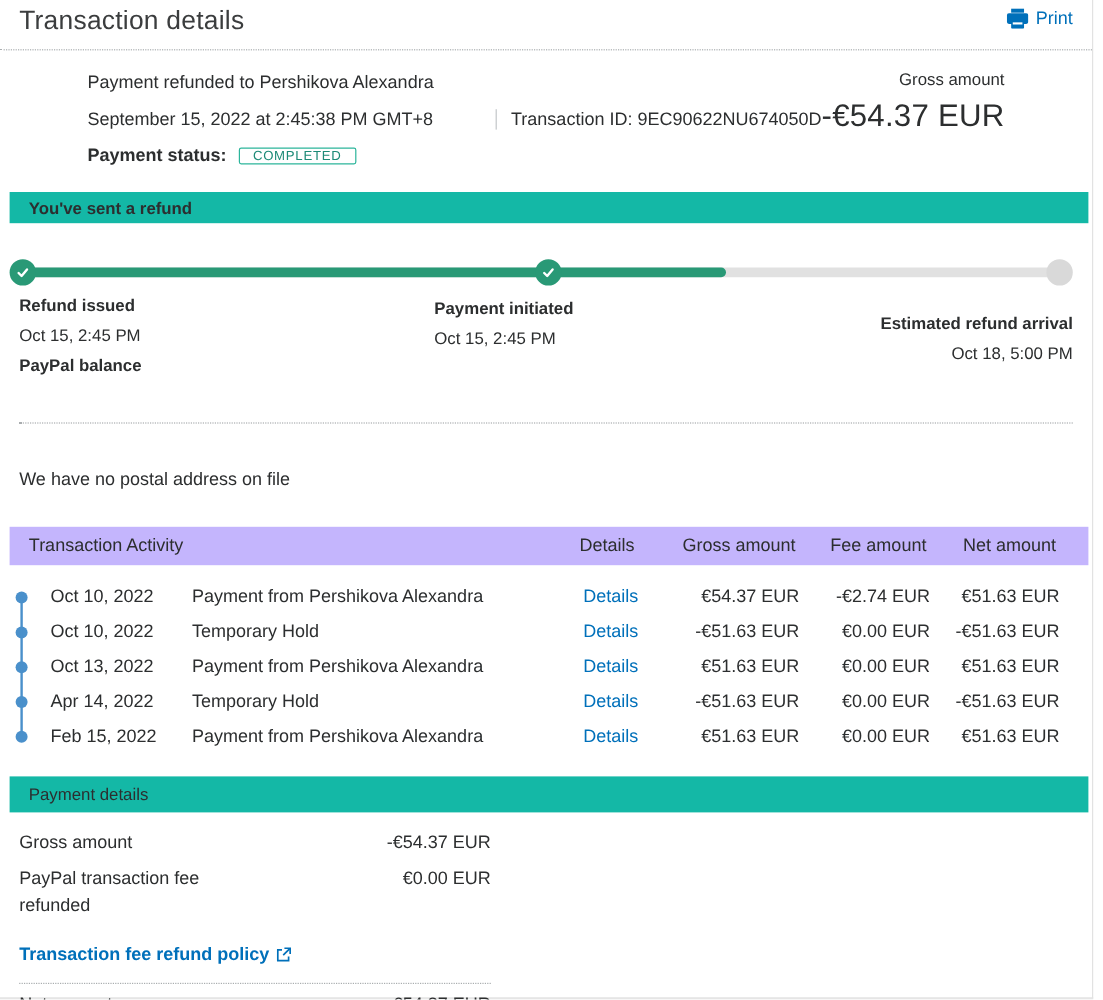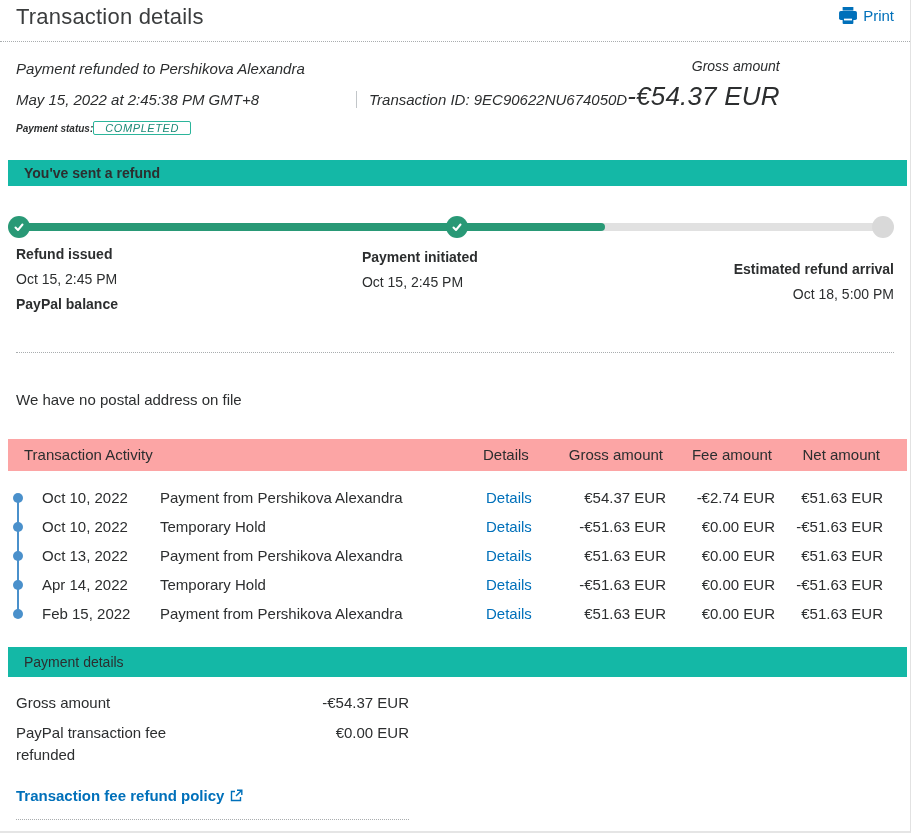--- a/index.html
+++ b/index.html
@@ -10,27 +10,27 @@
 
   
   .topbar { height:42px; padding:4px 16px 0 16px; display:flex;
     justify-content:space-between; align-items:flex-start;
     border-bottom:1px dotted #a9adaf; }
   .page-title { font-size:22px; font-weight:400; color:#3b3d3e; letter-spacing:.2px; }
   .print-link { display:flex; align-items:center; gap:6px; color:#0070ba;
     font-size:15px; text-decoration:none; cursor:pointer; margin-top:3px; }
 
   
-  .summary { padding:14px 16px 0 16px; height:108px; display:flex; justify-content:flex-start;font-style:italic; }
+  .summary { padding:14px 16px 0 16px; height:108px; display:flex; justify-content:center; }
   .s-line1 { font-size:15px; margin-top:4px; }
   .s-line2 { font-size:15px; margin-top:14px; display:flex; align-items:center; }
   .s-date { width:340px; }
   .vsep { width:1px; height:17px; background:#c2c6c9; margin-right:12px; }
   .s-line3 { margin-top:13px; display:flex; align-items:center; }
-  .status-label { font-weight:700; font-size:10px; }
+  .status-label { font-weight:700; font-size:15px; margin-right:10px; }
   .badge { display:inline-block; border:1px solid #2cb59b; color:#1d8a77;
     font-size:11px; letter-spacing:.6px; padding:0 11px; border-radius:2px; font-weight:400; }
   .gross-box { text-align:right; }
   .gross-label { font-size:14px; margin-top:2px; }
   .gross-value { font-size:26px; margin-top:7px; letter-spacing:.2px; }
 
   
   .band { background:#14b8a6; margin:0 3px 0 8px; height:26px; line-height:26px;
     padding:0 0 0 16px; font-size:14px; }
   .band-title-bold { font-weight:700; }
@@ -58,21 +58,21 @@
 
   .divider-dotted { border-top:1px dotted #a9adaf; }
   .div-content { margin:40px 16px 0 16px; }
   .postal-note { margin:38px 16px 0 16px; font-size:15px; }
 
   
   .tbl-grid { display:grid;
     grid-template-columns:30px 118px 1fr 64px 116px 109px 108px;
     padding-left:12px; padding-right:27px; align-items:center; }
   .table-head { margin-top:31px; height:32px; font-size:15px;
-    background:#fca5a5; margin-left:8px; margin-right:3px; }
+    background:#c4b5fd; margin-left:8px; margin-right:3px; }
   .table-head .tbl-title { grid-column:1 / 4; padding-left:4px; }
   .col-right { text-align:right; }
   .tbl-rows { position:relative; margin-top:12px; font-size:15px; }
   .tbl-row { height:29px; }
   .dot { width:10px; height:10px; border-radius:50%; background:#4a90cb; margin-left:1px; }
   .vline { position:absolute; left:17px; top:14px; bottom:15px; width:2px; background:#4a90cb; }
   .details-link { color:#0070ba; text-decoration:none; cursor:pointer; }
 
   
   .band3 { margin-top:19px; height:30px; line-height:30px; }
@@ -104,21 +104,21 @@
         </svg>
       </span>
       <span>Print</span>
     </a>
   </div>
 
   <div class="summary">
     <div>
       <div class="s-line1">Payment refunded to Pershikova Alexandra</div>
       <div class="s-line2">
-        <span class="s-date">May 15, 2022 at 2:45:38 PM GMT+8</span>
+        <span class="s-date">September 15, 2022 at 2:45:38 PM GMT+8</span>
         <span class="vsep"></span>
         <span>Transaction ID: 9EC90622NU674050D</span>
       </div>
       <div class="s-line3">
         <span class="status-label">Payment status:</span>
         <span class="badge">COMPLETED</span>
       </div>
     </div>
     <div class="gross-box">
       <div class="gross-label">Gross amount</div>

